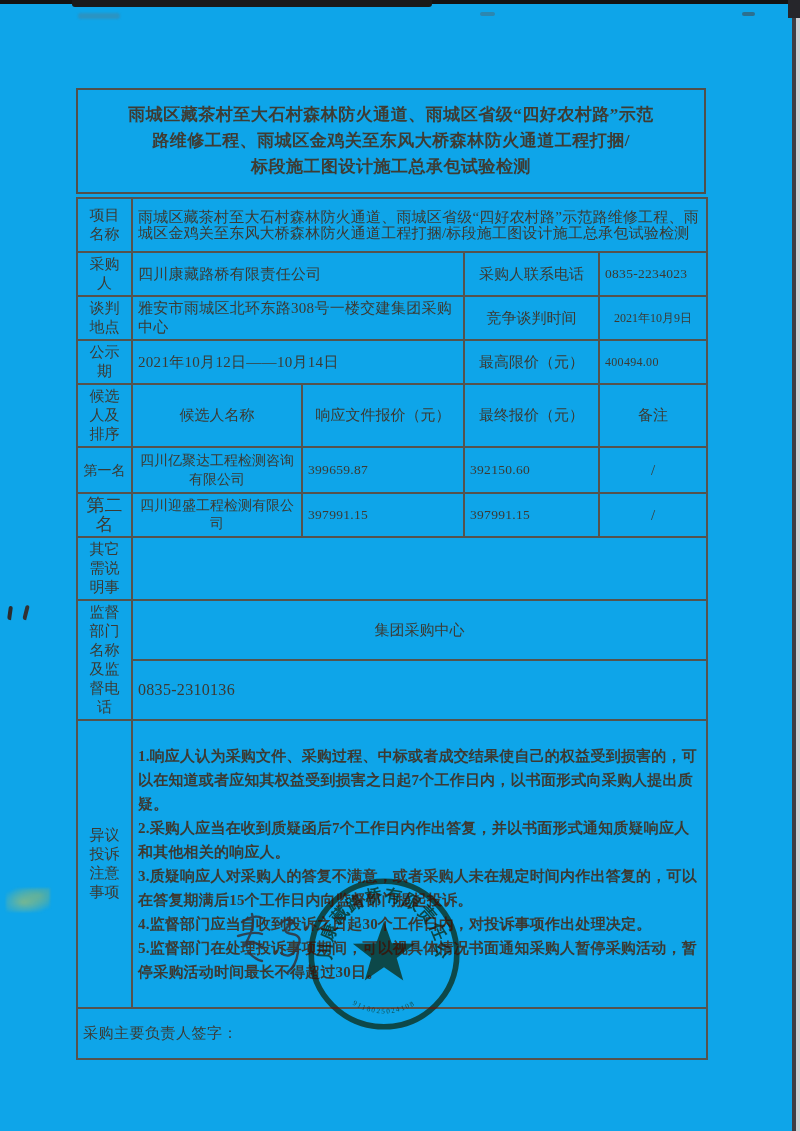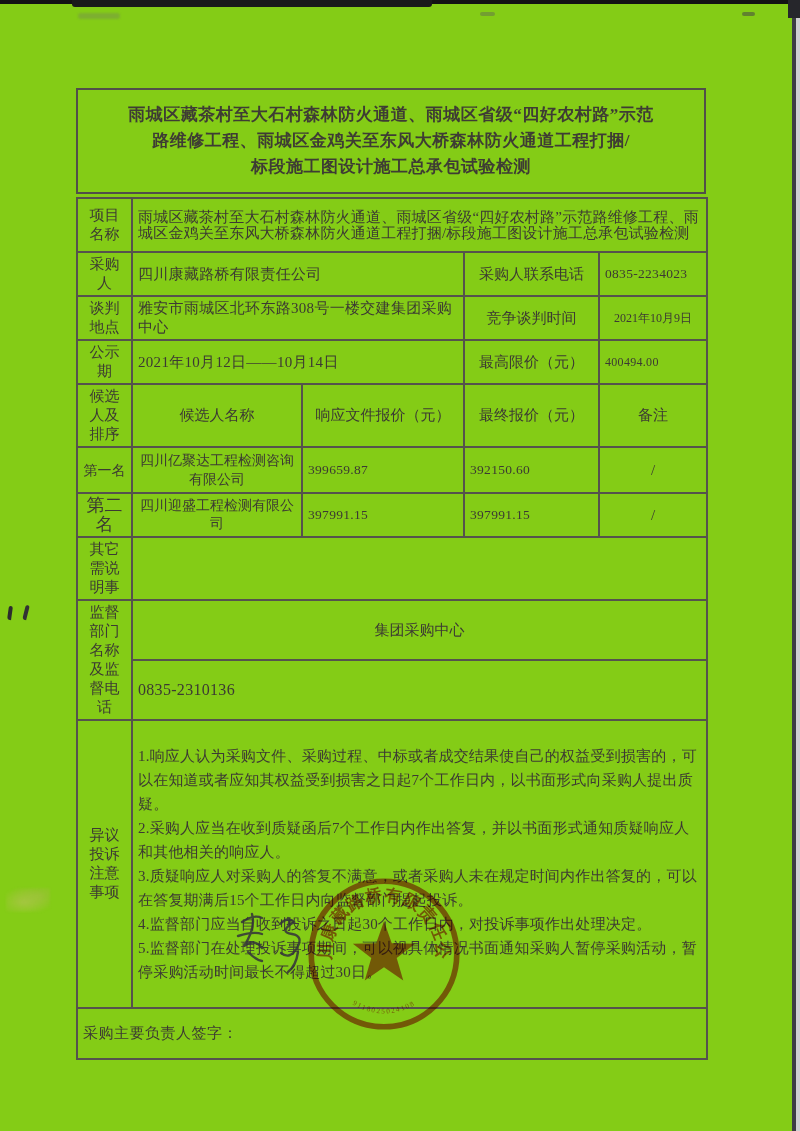--- a/index.html
+++ b/index.html
@@ -3,21 +3,21 @@
 <meta charset="utf-8">
 <style>
   html,body{margin:0;padding:0;}
   body{
     font-family:"Liberation Serif","DejaVu Serif",serif;
     background:#e9e9e7;
   }
   .page{
     position:relative;
     width:800px;height:1131px;
-    background:#84cc16;
+    background:#0ea5e9;
     overflow:hidden;
     color:#3c3a33;
   }
   
   .scan-top-strip{position:absolute;left:0;top:0;width:800px;height:4px;background:#131313;}
   .scan-top-strip2{position:absolute;left:72px;top:0;width:360px;height:7px;background:#1a1a1a;border-radius:0 0 3px 3px;}
   .scan-smudge-a{position:absolute;left:78px;top:13px;width:42px;height:6px;background:rgba(110,110,110,.30);filter:blur(1px);border-radius:3px;}
   .scan-smudge-b{position:absolute;left:480px;top:12px;width:15px;height:4px;background:rgba(90,90,90,.40);filter:blur(.5px);border-radius:2px;}
   .scan-smudge-c{position:absolute;left:742px;top:12px;width:13px;height:4px;background:rgba(70,70,70,.55);border-radius:2px;}
   .scan-right-line{position:absolute;left:792px;top:0;width:4px;height:1131px;background:#3d3d43;}
@@ -50,21 +50,21 @@
     vertical-align:middle;
     padding:2px 5px;
     overflow:hidden;
   }
   td.lab{text-align:center;line-height:19px;padding:2px 3px;}
   td.ctr{text-align:center;}
   td.val-left{text-align:left;padding-left:9px;letter-spacing:.3px;}
   td.project-val{line-height:16px;padding:3px 9px;letter-spacing:.2px;}
   td.num{text-align:left;font-size:13.5px;letter-spacing:.3px;}
   td.objection-cell{padding:6px 10px;}
-  .objection-text{line-height:24px;letter-spacing:.2px;}
+  .objection-text{line-height:24px;letter-spacing:.2px;font-weight:bold;}
   td.sig-cell{padding-left:9px;letter-spacing:.5px;margin-left:23px;}
   
   .signature-svg{position:absolute;left:228px;top:900px;z-index:6;}
   
   .stamp{position:absolute;left:302px;top:872px;z-index:5;mix-blend-mode:multiply;opacity:.92;}
 </style>
 </head>
 <body>
 
 <div class="page">

